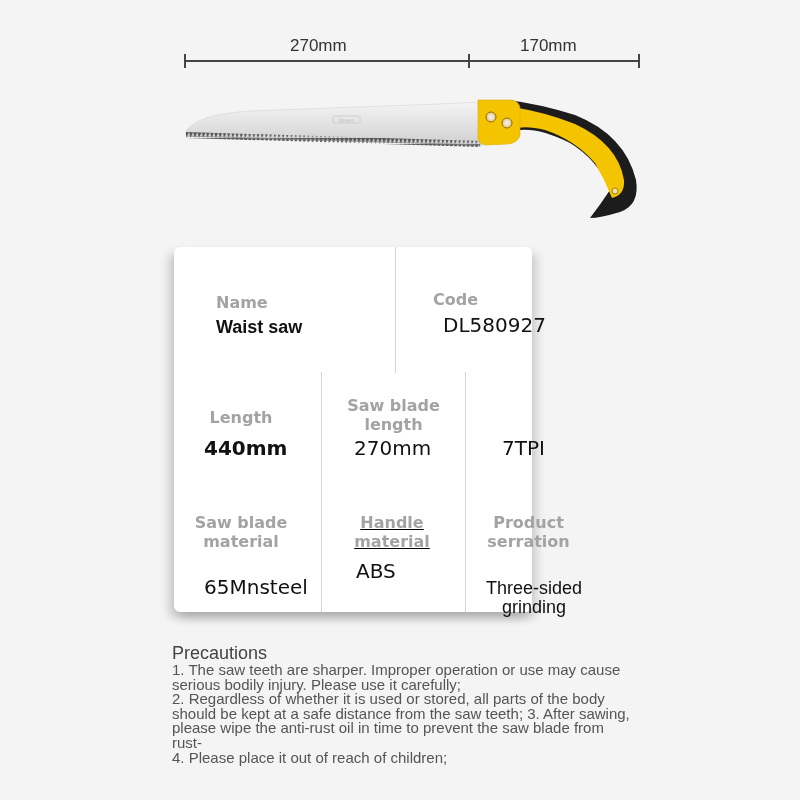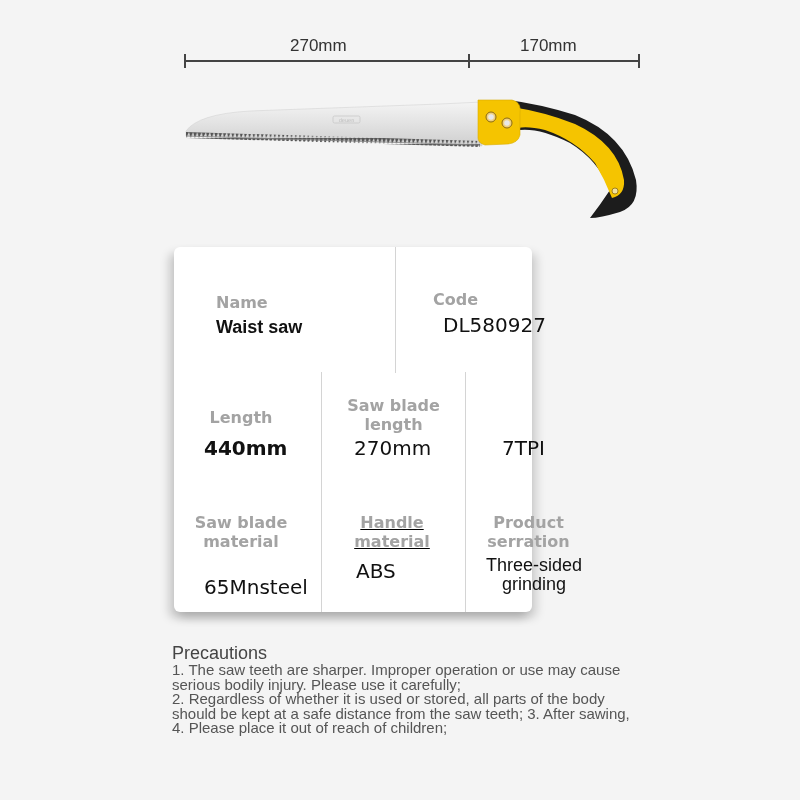--- a/index.html
+++ b/index.html
@@ -102,25 +102,26 @@
     <div class="lbl" style="position:static;">Handle</div>
     <div class="lbl" style="position:static;">material</div>
   </div>
   <div class="val" style="left:182px; top:315px; text-align:left;">ABS</div>
 
   <div style="position:absolute; left:292px; width:125px; top:266px;">
     <div class="lbl" style="position:static;">Product</div>
     <div class="lbl" style="position:static;">serration</div>
   </div>
   <div style="position:absolute; left:292px; width:136px; top:309px;">
-    <div class="val plain" style="position:static;">Three-sided</div>
+    <div class="val plain" style="position:static;margin-top:23px;">Three-sided</div>
     <div class="val plain" style="position:static;">grinding</div>
   </div>
 </div>
 
 <div class="prec-title">Precautions</div>
 <div class="prec-body">
   <div>1. The saw teeth are sharper. Improper operation or use may cause</div>
   <div>serious bodily injury. Please use it carefully;</div>
   <div>2. Regardless of whether it is used or stored, all parts of the body</div>
   <div>should be kept at a safe distance from the saw teeth; 3. After sawing,</div>
+  <div>please wipe the anti-rust oil in time to prevent the saw blade from rust-</div>
   <div>4. Please place it out of reach of children;</div>
 </div>
 
 </body></html>

